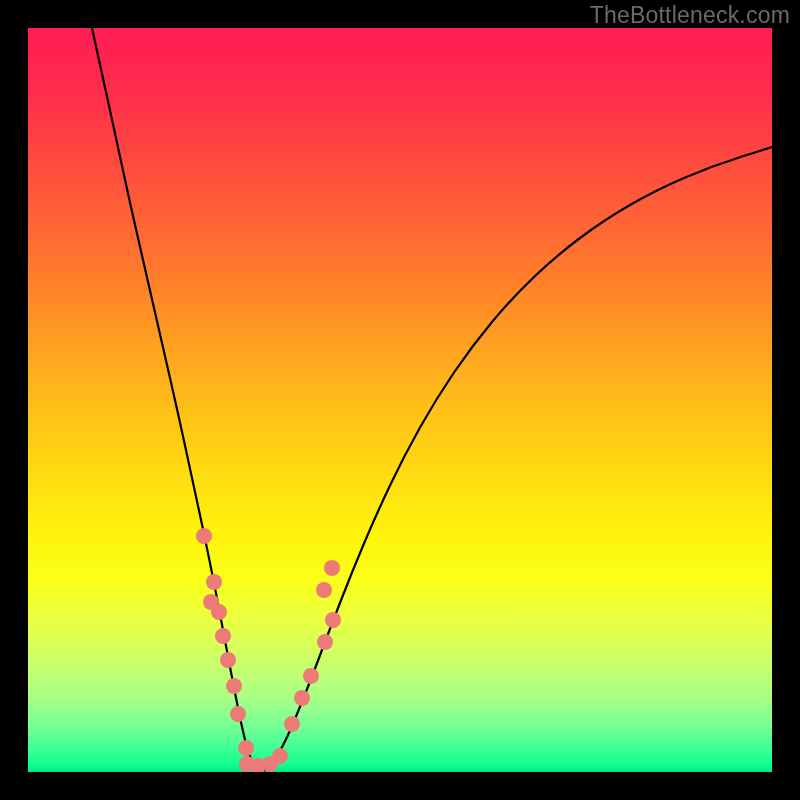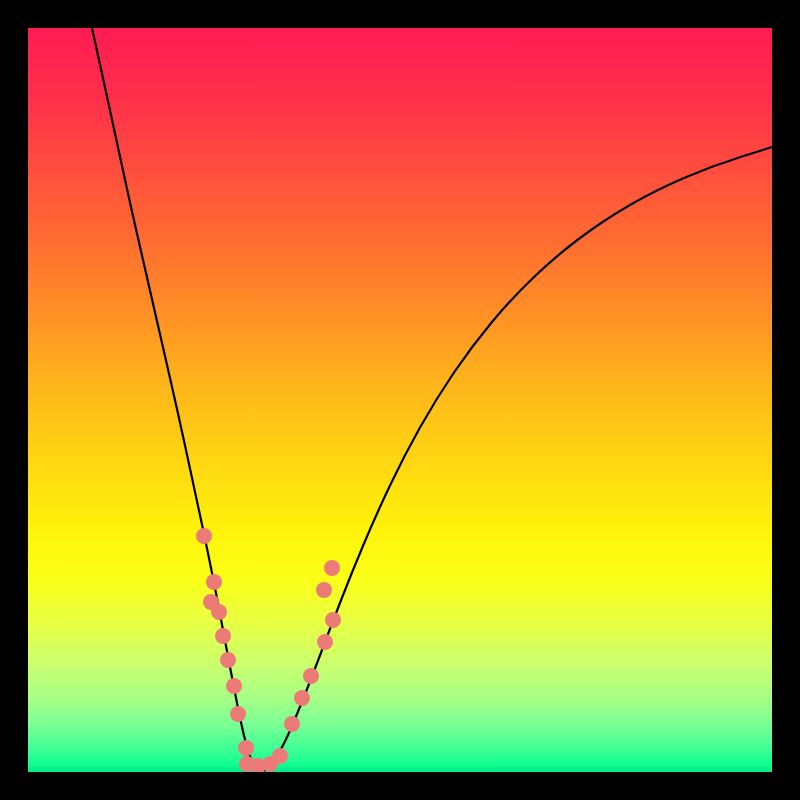--- a/index.html
+++ b/index.html
@@ -60,20 +60,21 @@
   svg.curves {
     position: absolute;
     inset: 0;
   }
 </style>
 </head>
 <body>
 
 <div class="frame">
 
+  <div class="watermark">TheBottleneck.com</div>
 
   <div class="plot-area">
     <div class="gradient"></div>
 
     <svg class="curves" viewBox="0 0 744 744" preserveAspectRatio="none">
       <path id="left-curve-path" fill="none" stroke="#000000" stroke-width="2.2" stroke-linecap="round" d="M 64 0 Q 75 50 81.5 80 Q 88 110 95 142.5 Q 102 175 110 210 Q 118 245 126 280 Q 134 315 142 350 Q 150 385 157 417.5 Q 164 450 171 482.5 Q 178 515 183.5 542.5 Q 189 570 193.5 594 Q 198 618 202 639 Q 206 660 209.5 677.5 Q 213 695 216 707.5 Q 219 720 221.5 727 Q 224 734 226.5 737.5 Q 229 741 231.5 742.5 T 234 744"></path>
       <path id="right-curve-path" fill="none" stroke="#000000" stroke-width="2.2" stroke-linecap="round" d="M 234 744 Q 240 740 244 735 Q 248 730 253 721 Q 258 712 264 698 Q 270 684 277.5 665 Q 285 646 294 622 Q 303 598 313.5 571 Q 324 544 336 515.5 Q 348 487 362 457.5 Q 376 428 392 399.5 Q 408 371 426 344.5 Q 444 318 464 294 Q 484 270 506 249 Q 528 228 552 210 Q 576 192 602 177 Q 628 162 656 150 Q 684 138 714 128.5 T 744 119"></path>
       <g id="dots-group">
           <circle cx="176" cy="508" r="8" fill="#ec7b78"></circle>
           <circle cx="186" cy="554" r="8" fill="#ec7b78"></circle>

